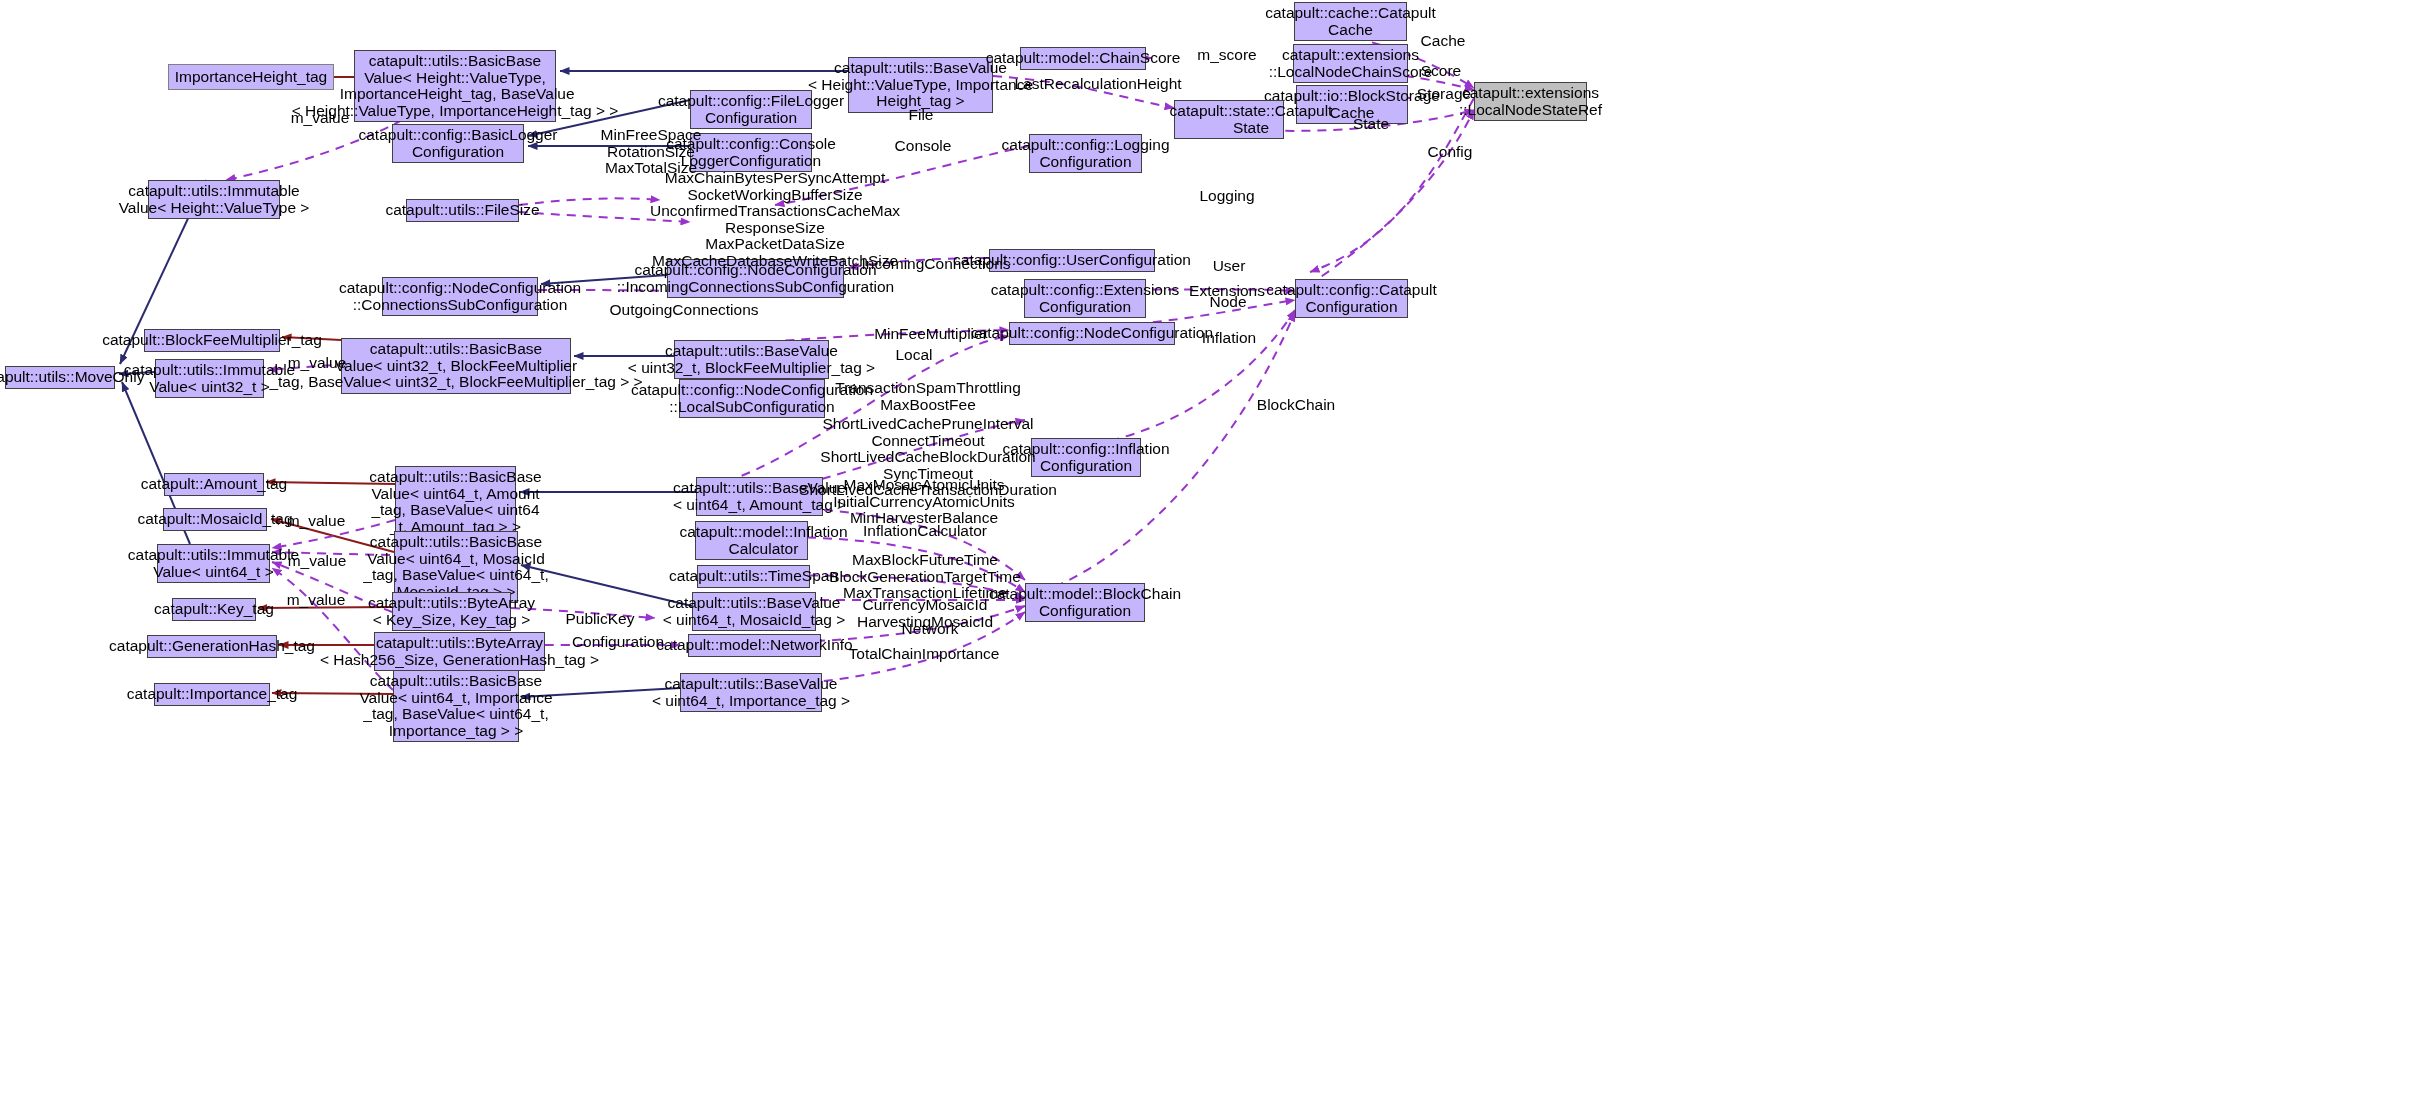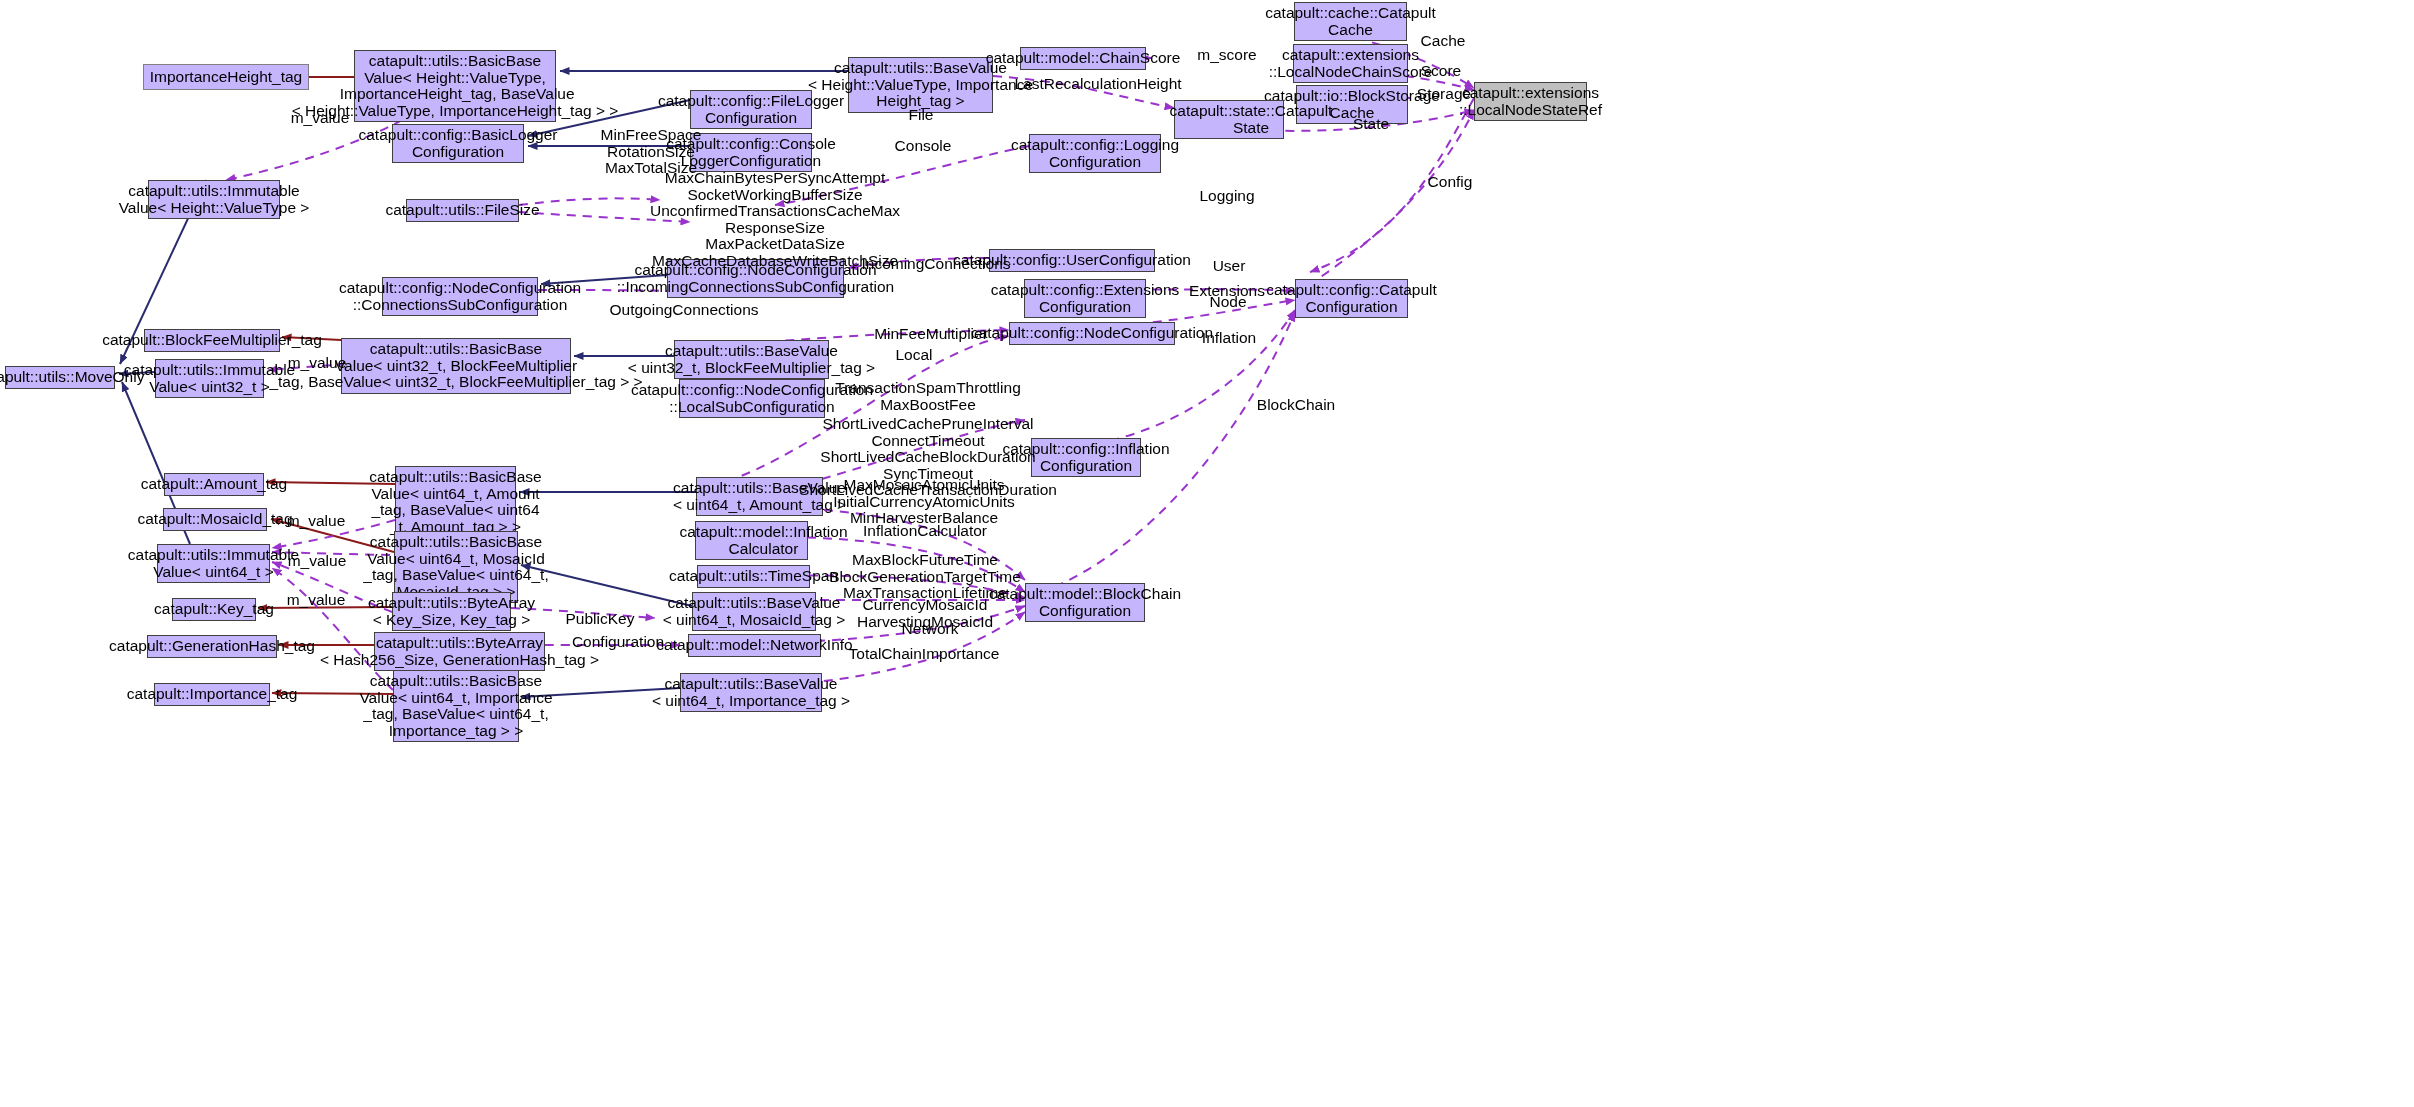--- a/index.html
+++ b/index.html
@@ -89,35 +89,35 @@
       <path d="M395,520 C360,530 320,540 272,548"></path>
       <path d="M392,612 C360,600 320,580 272,562"></path>
       <path d="M393,690 C360,660 320,600 272,568"></path>
       <path d="M511,608 C560,610 600,614 655,618"></path>
       <path d="M545,645 C580,645 620,645 680,645"></path>
       <path d="M1474,98 C1440,160 1400,240 1310,272"></path>
     </g>
   </svg>
 
   <div id="nodes-layer">
-      <div class="node thin" style="left: 143px; top: 64px; width: 166px; min-height: 26px;">ImportanceHeight_tag</div>
+      <div class="node thin" style="left: 168px; top: 64px; width: 166px; min-height: 26px;">ImportanceHeight_tag</div>
       <div class="node" style="left: 354px; top: 50px; width: 202px; min-height: 54px;">catapult::utils::BasicBase
 Value&lt; Height::ValueType,
  ImportanceHeight_tag, BaseValue
 &lt; Height::ValueType, ImportanceHeight_tag &gt; &gt;</div>
       <div class="node" style="left: 848px; top: 57px; width: 145px; min-height: 42px;">catapult::utils::BaseValue
 &lt; Height::ValueType, Importance
 Height_tag &gt;</div>
       <div class="node" style="left: 690px; top: 90px; width: 122px; min-height: 31px;">catapult::config::FileLogger
 Configuration</div>
       <div class="node" style="left: 392px; top: 124px; width: 132px; min-height: 31px;">catapult::config::BasicLogger
 Configuration</div>
       <div class="node" style="left: 690px; top: 133px; width: 122px; min-height: 31px;">catapult::config::Console
 LoggerConfiguration</div>
-      <div class="node" style="left: 1029px; top: 134px; width: 132px; min-height: 31px;">catapult::config::Logging
+      <div class="node" style="left: 1029px; top: 134px; width: 113px; min-height: 31px;">catapult::config::Logging
 Configuration</div>
       <div class="node" style="left: 1294px; top: 2px; width: 113px; min-height: 31px;">catapult::cache::Catapult
 Cache</div>
       <div class="node" style="left: 1020px; top: 47px; width: 126px; min-height: 22px;">catapult::model::ChainScore</div>
       <div class="node" style="left: 1293px; top: 44px; width: 115px; min-height: 31px;">catapult::extensions
 ::LocalNodeChainScore</div>
       <div class="node" style="left: 1296px; top: 85px; width: 112px; min-height: 31px;">catapult::io::BlockStorage
 Cache</div>
       <div class="node" style="left: 1174px; top: 100px; width: 110px; min-height: 31px; padding-left: 48px;">catapult::state::Catapult
 State</div>
@@ -191,21 +191,21 @@
       <div class="elabel" style="left: 1441px; top: 63px;">Score</div>
       <div class="elabel" style="left: 1098px; top: 76px;">LastRecalculationHeight</div>
       <div class="elabel" style="left: 1444px; top: 86px;">Storage</div>
       <div class="elabel" style="left: 1371px; top: 116px;">State</div>
       <div class="elabel" style="left: 320px; top: 110px;">m_value</div>
       <div class="elabel" style="left: 921px; top: 107px;">File</div>
       <div class="elabel" style="left: 651px; top: 127px;">MinFreeSpace
 RotationSize
 MaxTotalSize</div>
       <div class="elabel" style="left: 923px; top: 138px;">Console</div>
-      <div class="elabel" style="left: 1450px; top: 174px; text-align: right;">Config</div>
+      <div class="elabel" style="left: 1450px; top: 144px; text-align: right;">Config</div>
       <div class="elabel" style="left: 775px; top: 170px;">MaxChainBytesPerSyncAttempt
 SocketWorkingBufferSize
 UnconfirmedTransactionsCacheMax
 ResponseSize
 MaxPacketDataSize
 MaxCacheDatabaseWriteBatchSize</div>
       <div class="elabel" style="left: 1227px; top: 188px;">Logging</div>
       <div class="elabel" style="left: 936px; top: 256px;">IncomingConnections</div>
       <div class="elabel" style="left: 1229px; top: 258px;">User</div>
       <div class="elabel" style="left: 1227px; top: 283px;">Extensions</div>

